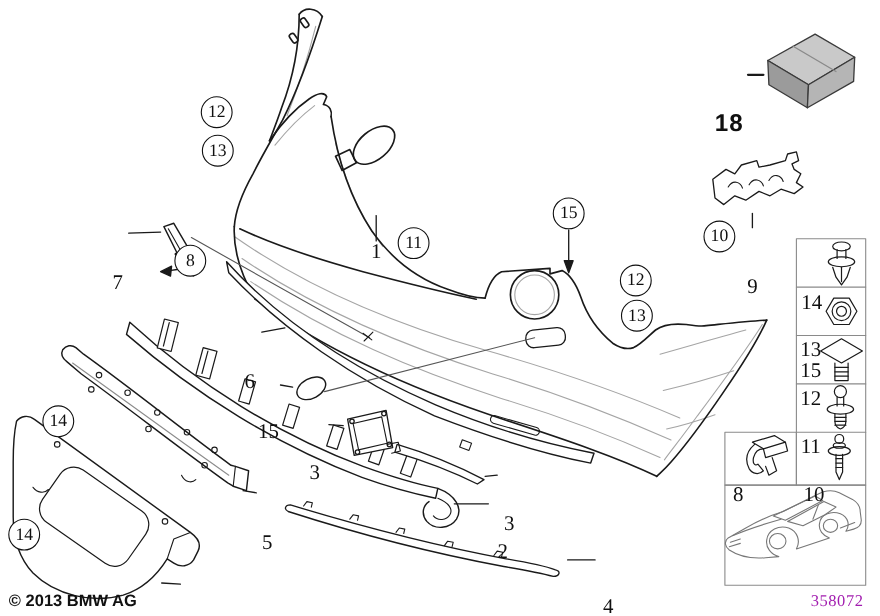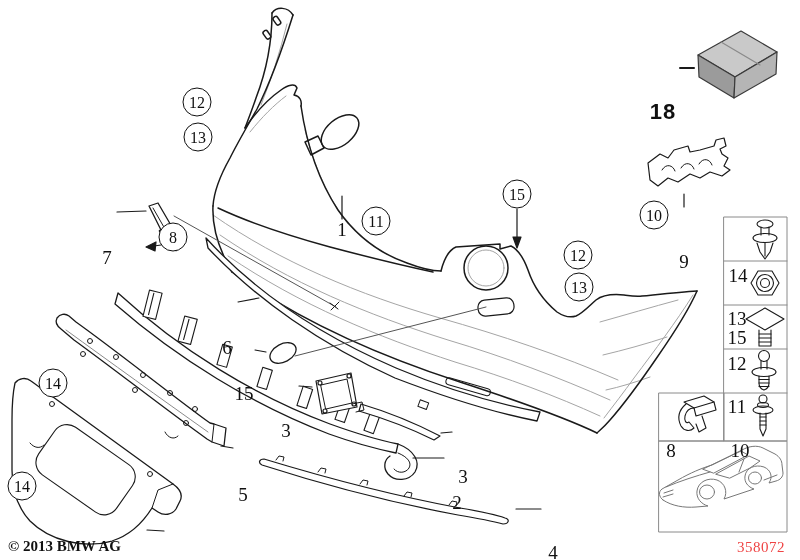--- a/index.html
+++ b/index.html
@@ -6,23 +6,23 @@
   #stage{position:relative;width:800px;height:560px;background:#ffffff;overflow:hidden;
          font-family:"Liberation Serif",serif;}
   #art{position:absolute;left:0;top:0;}
   .lbl{position:absolute;transform:translate(-50%,-50%);font-size:19px;color:#101010;
        white-space:nowrap;line-height:1;margin-top:44px;}
   .circ{position:absolute;transform:translate(-50%,-50%);width:29px;height:29px;
         border:1.5px solid #101010;border-radius:50%;background:#fff;box-sizing:border-box;
         display:flex;align-items:center;justify-content:center;font-size:16px;color:#101010;}
   .b18{font-family:"Liberation Sans",sans-serif;font-weight:bold;font-size:22px;letter-spacing:1px;}
   .tbl{font-size:19px;}
-  .copyright{position:absolute;left:8px;top:538px;font-family:Liberation Serif, serif;
+  .copyright{position:absolute;left:8px;top:538px;font-family:Liberation Sans, sans-serif;
              font-weight:bold;font-size:15px;color:#111;}
-  .diagnum{position:absolute;left:737px;top:539px;font-size:15px;color:#ef4444;letter-spacing:0.5px;}
+  .diagnum{position:absolute;left:737px;top:539px;font-size:15px;color:#a21caf;letter-spacing:0.5px;}
 </style>
 </head>
 <body>
 
 <div id="stage">
 
 <svg id="art" width="800" height="560" viewBox="0 0 800 560" stroke-linecap="round" stroke-linejoin="round" fill="none">
 
   <g stroke="#a5a5a5" stroke-width="1">
     <path d="M213,215 C280,262 360,295 440,318 C500,335 560,355 618,380"></path>

